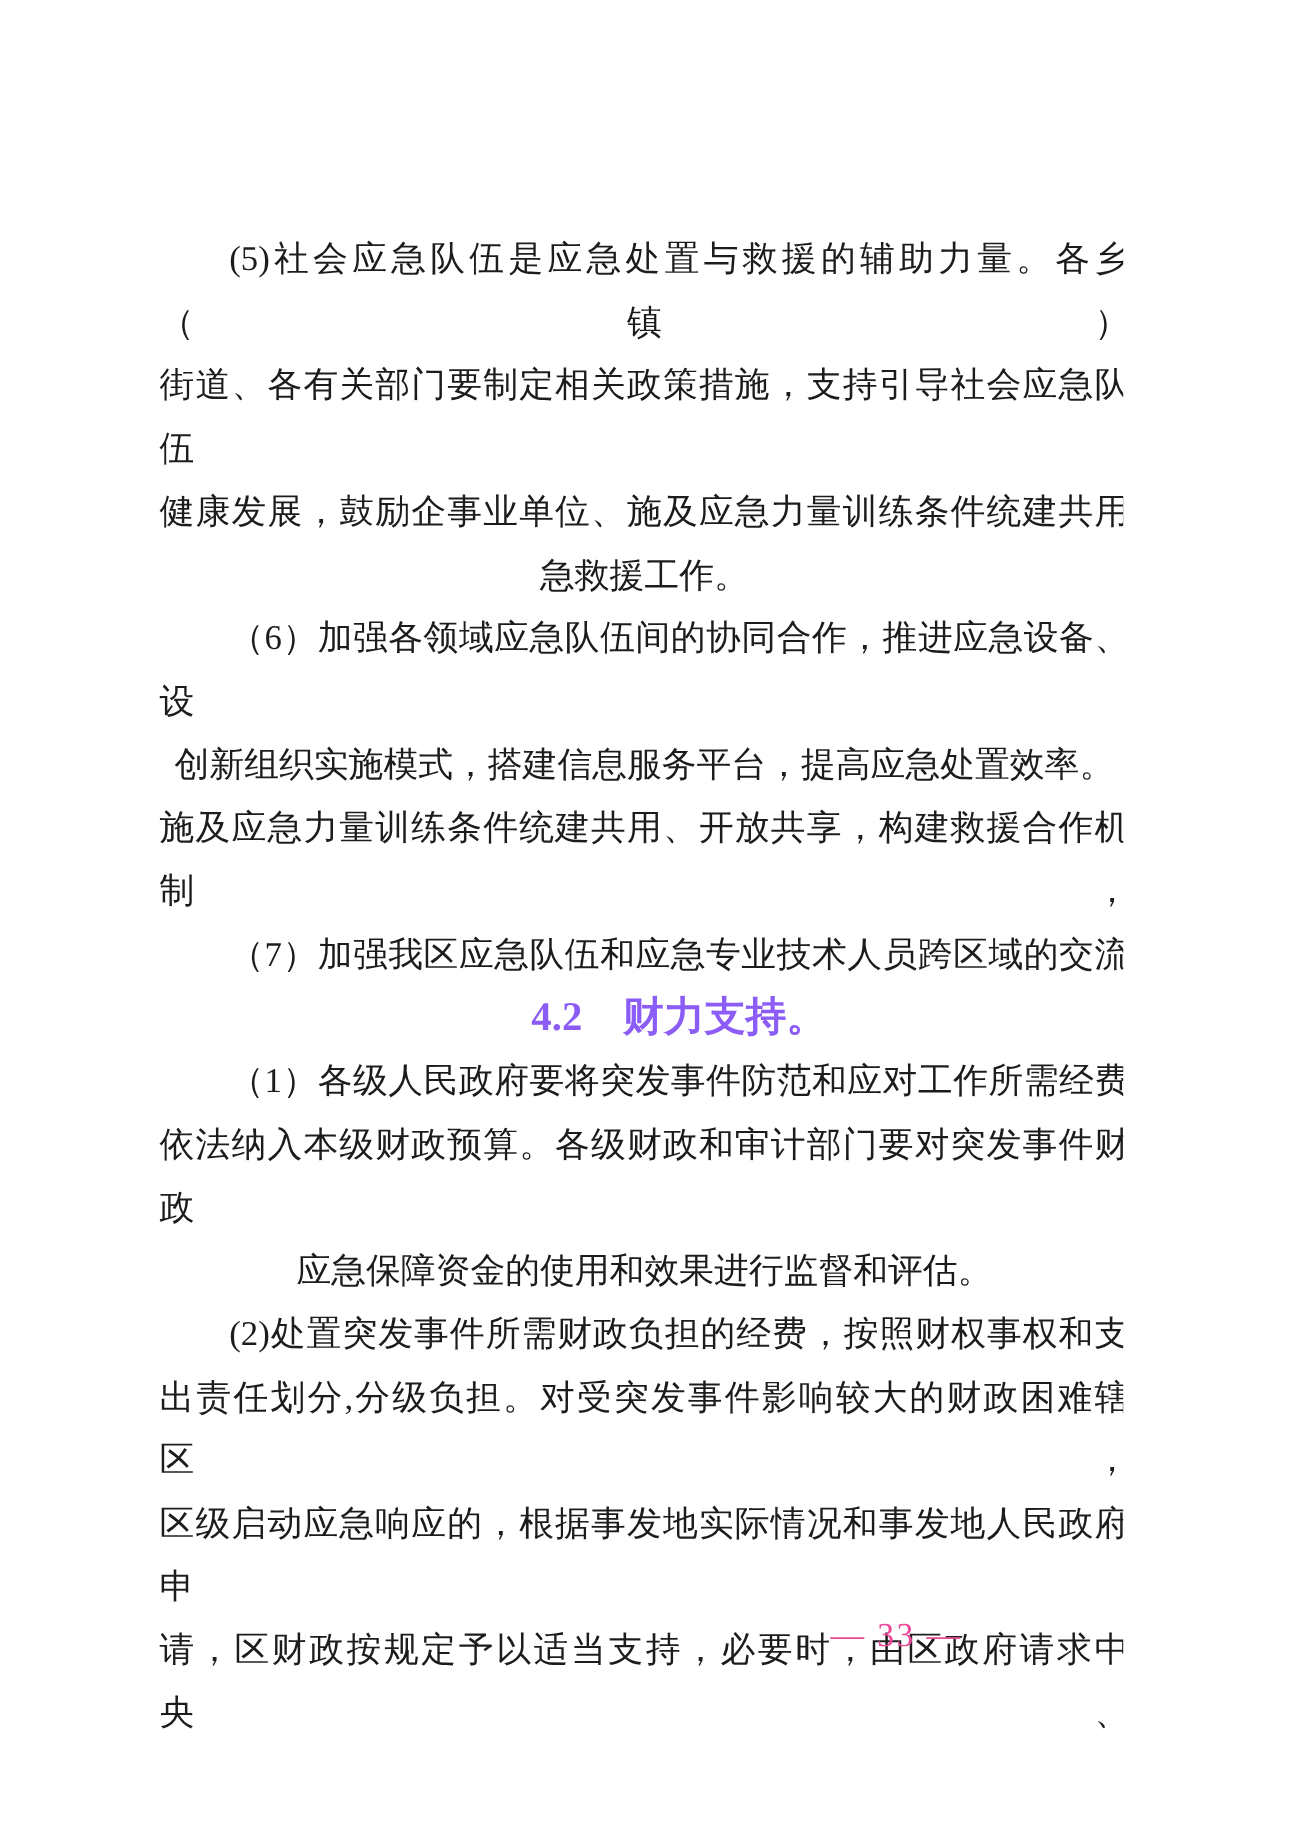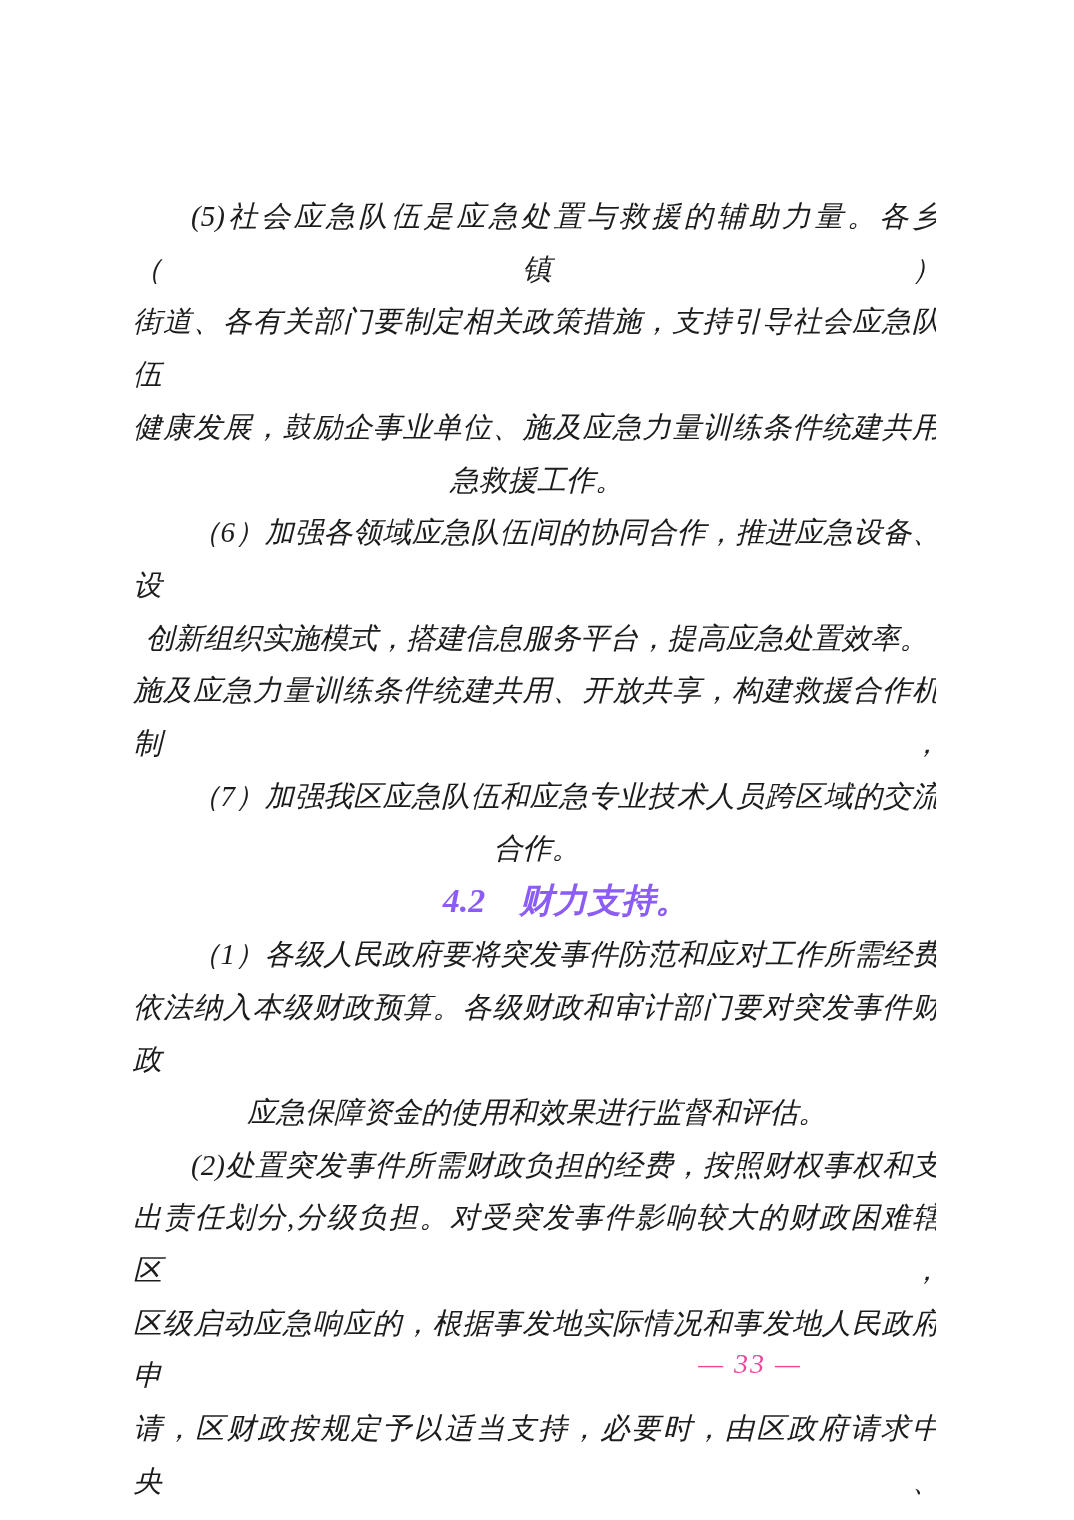--- a/index.html
+++ b/index.html
@@ -14,21 +14,20 @@
     font-family: "Liberation Serif", "DejaVu Serif", serif;
   }
   .page {
     position: absolute;
     left: 0;
     top: 0;
     width: 936px;
     height: 1520px;
     background: #ffffff;
     overflow: hidden;
-    font-style: italic;
   }
   .body-text {
     position: absolute;
     left: 133px;
     top: 190px;
     width: 808px;
     color: #1c1c1c;
     font-size: 29px;
     line-height: 52.7px;
   }
@@ -77,21 +76,20 @@
     </section>
 
     <section class="para">
       <div class="line first fill">（6）加强各领域应急队伍间的协同合作，推进应急设备、设</div>
       <div class="line">创新组织实施模式，搭建信息服务平台，提高应急处置效率。</div>
       <div class="line fill">施及应急力量训练条件统建共用、开放共享，构建救援合作机制，</div>
     </section>
 
     <section class="para">
       <div class="line first fill">（7）加强我区应急队伍和应急专业技术人员跨区域的交流</div>
-      <div class="line">合作。</div>
     </section>
 
     <section class="para">
       <div class="line heading-line">4.2　财力支持。</div>
     </section>
 
     <section class="para">
       <div class="line first fill">（1）各级人民政府要将突发事件防范和应对工作所需经费</div>
       <div class="line fill">依法纳入本级财政预算。各级财政和审计部门要对突发事件财政</div>
       <div class="line">应急保障资金的使用和效果进行监督和评估。</div>

